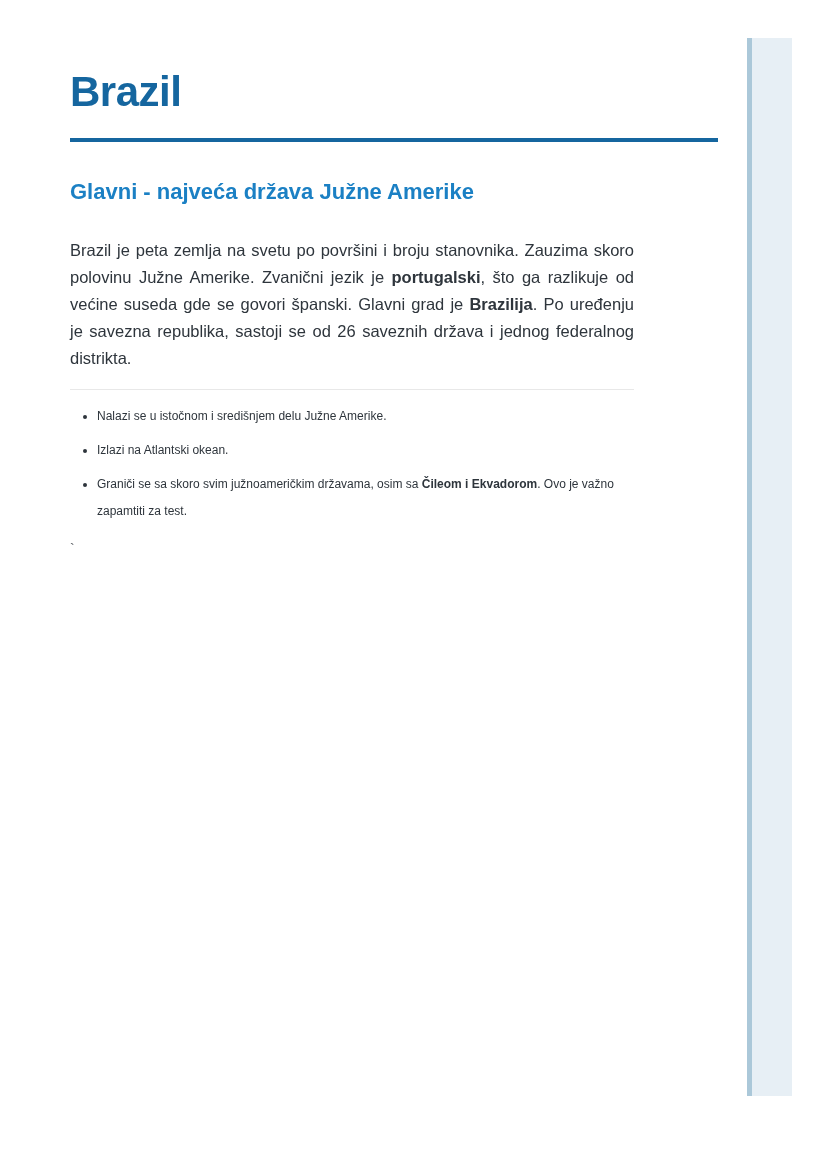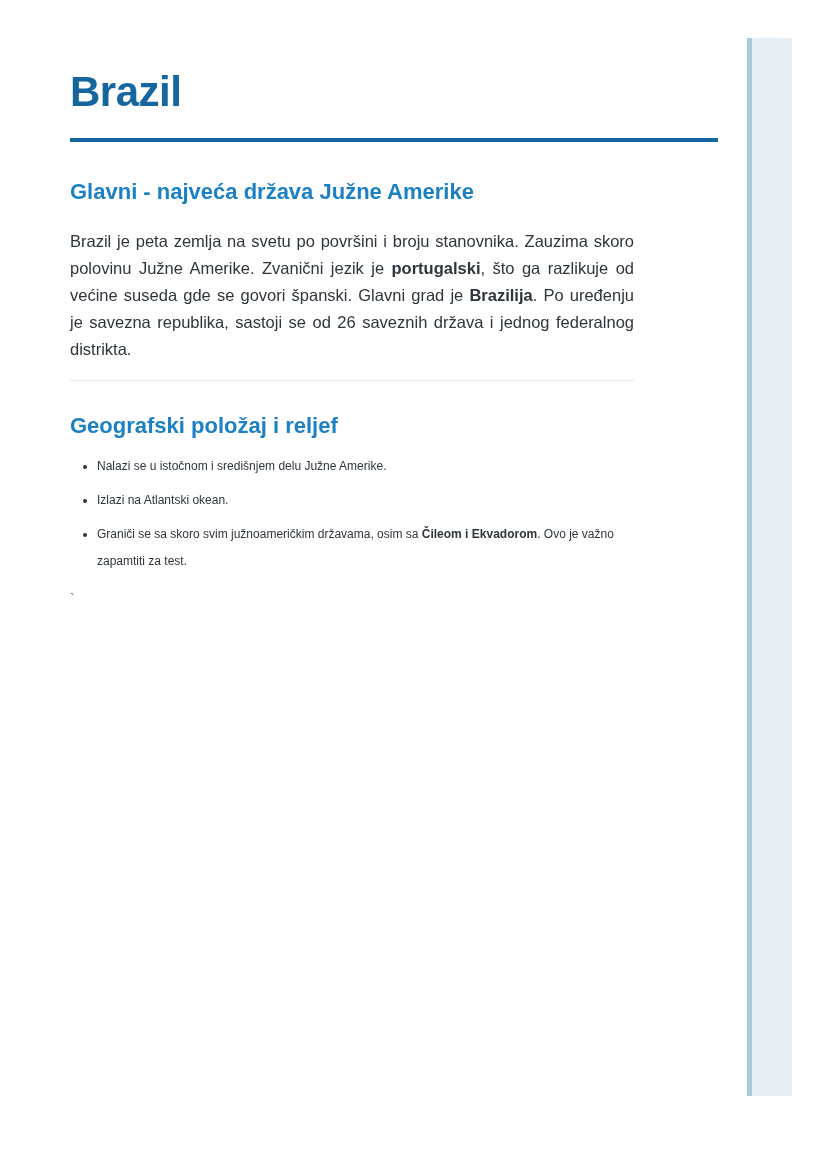--- a/index.html
+++ b/index.html
@@ -47,21 +47,21 @@
   .text-block { width: 564px; }
   .section-heading {
     font-size: 22px;
     line-height: 28px;
     font-weight: 700;
     color: var(--heading_blue);
   }
   .section-heading.first { margin-top: 36px; }
   .section-heading.second { margin-top: 31px; }
   .intro-paragraph {
-    margin-top: 22px;
+    margin-top: 31px;
     font-size: 16.5px;
     line-height: 27px;
     text-align: justify;
   }
   .divider {
     margin-top: 17px;
     border: none;
     border-top: 1px solid var(--divider_gray);
     width: 564px;
   }
@@ -119,21 +119,20 @@
     <div class="title-rule"></div>
 
     <div class="text-block">
 
       <h2 class="section-heading first">Glavni - najveća država Južne Amerike</h2>
 
       <p class="intro-paragraph"><span>Brazil je peta zemlja na svetu po površini i broju stanovnika. Zauzima skoro polovinu Južne Amerike. Zvanični jezik je </span><span style="font-weight: 700;">portugalski</span><span>, što ga razlikuje od većine suseda gde se govori španski. Glavni grad je </span><span style="font-weight: 700;">Brazilija</span><span>. Po uređenju je savezna republika, sastoji se od 26 saveznih država i jednog federalnog distrikta.</span></p>
 
       <hr class="divider">
 
-      <h2 class="section-heading second">Geografski položaj i reljef</h2>
 
 
       <ul class="location-list">
         <li><span>Nalazi se u istočnom i središnjem delu Južne Amerike.</span></li>
         <li><span>Izlazi na Atlantski okean.</span></li>
         <li><span>Graniči se sa skoro svim južnoameričkim državama, osim sa </span><span style="font-weight: 700;">Čileom i Ekvadorom</span><span>. </span><span style="">Ovo je važno zapamtiti za test.</span></li>
       </ul>
 
       <p class="stray">`</p>
 

